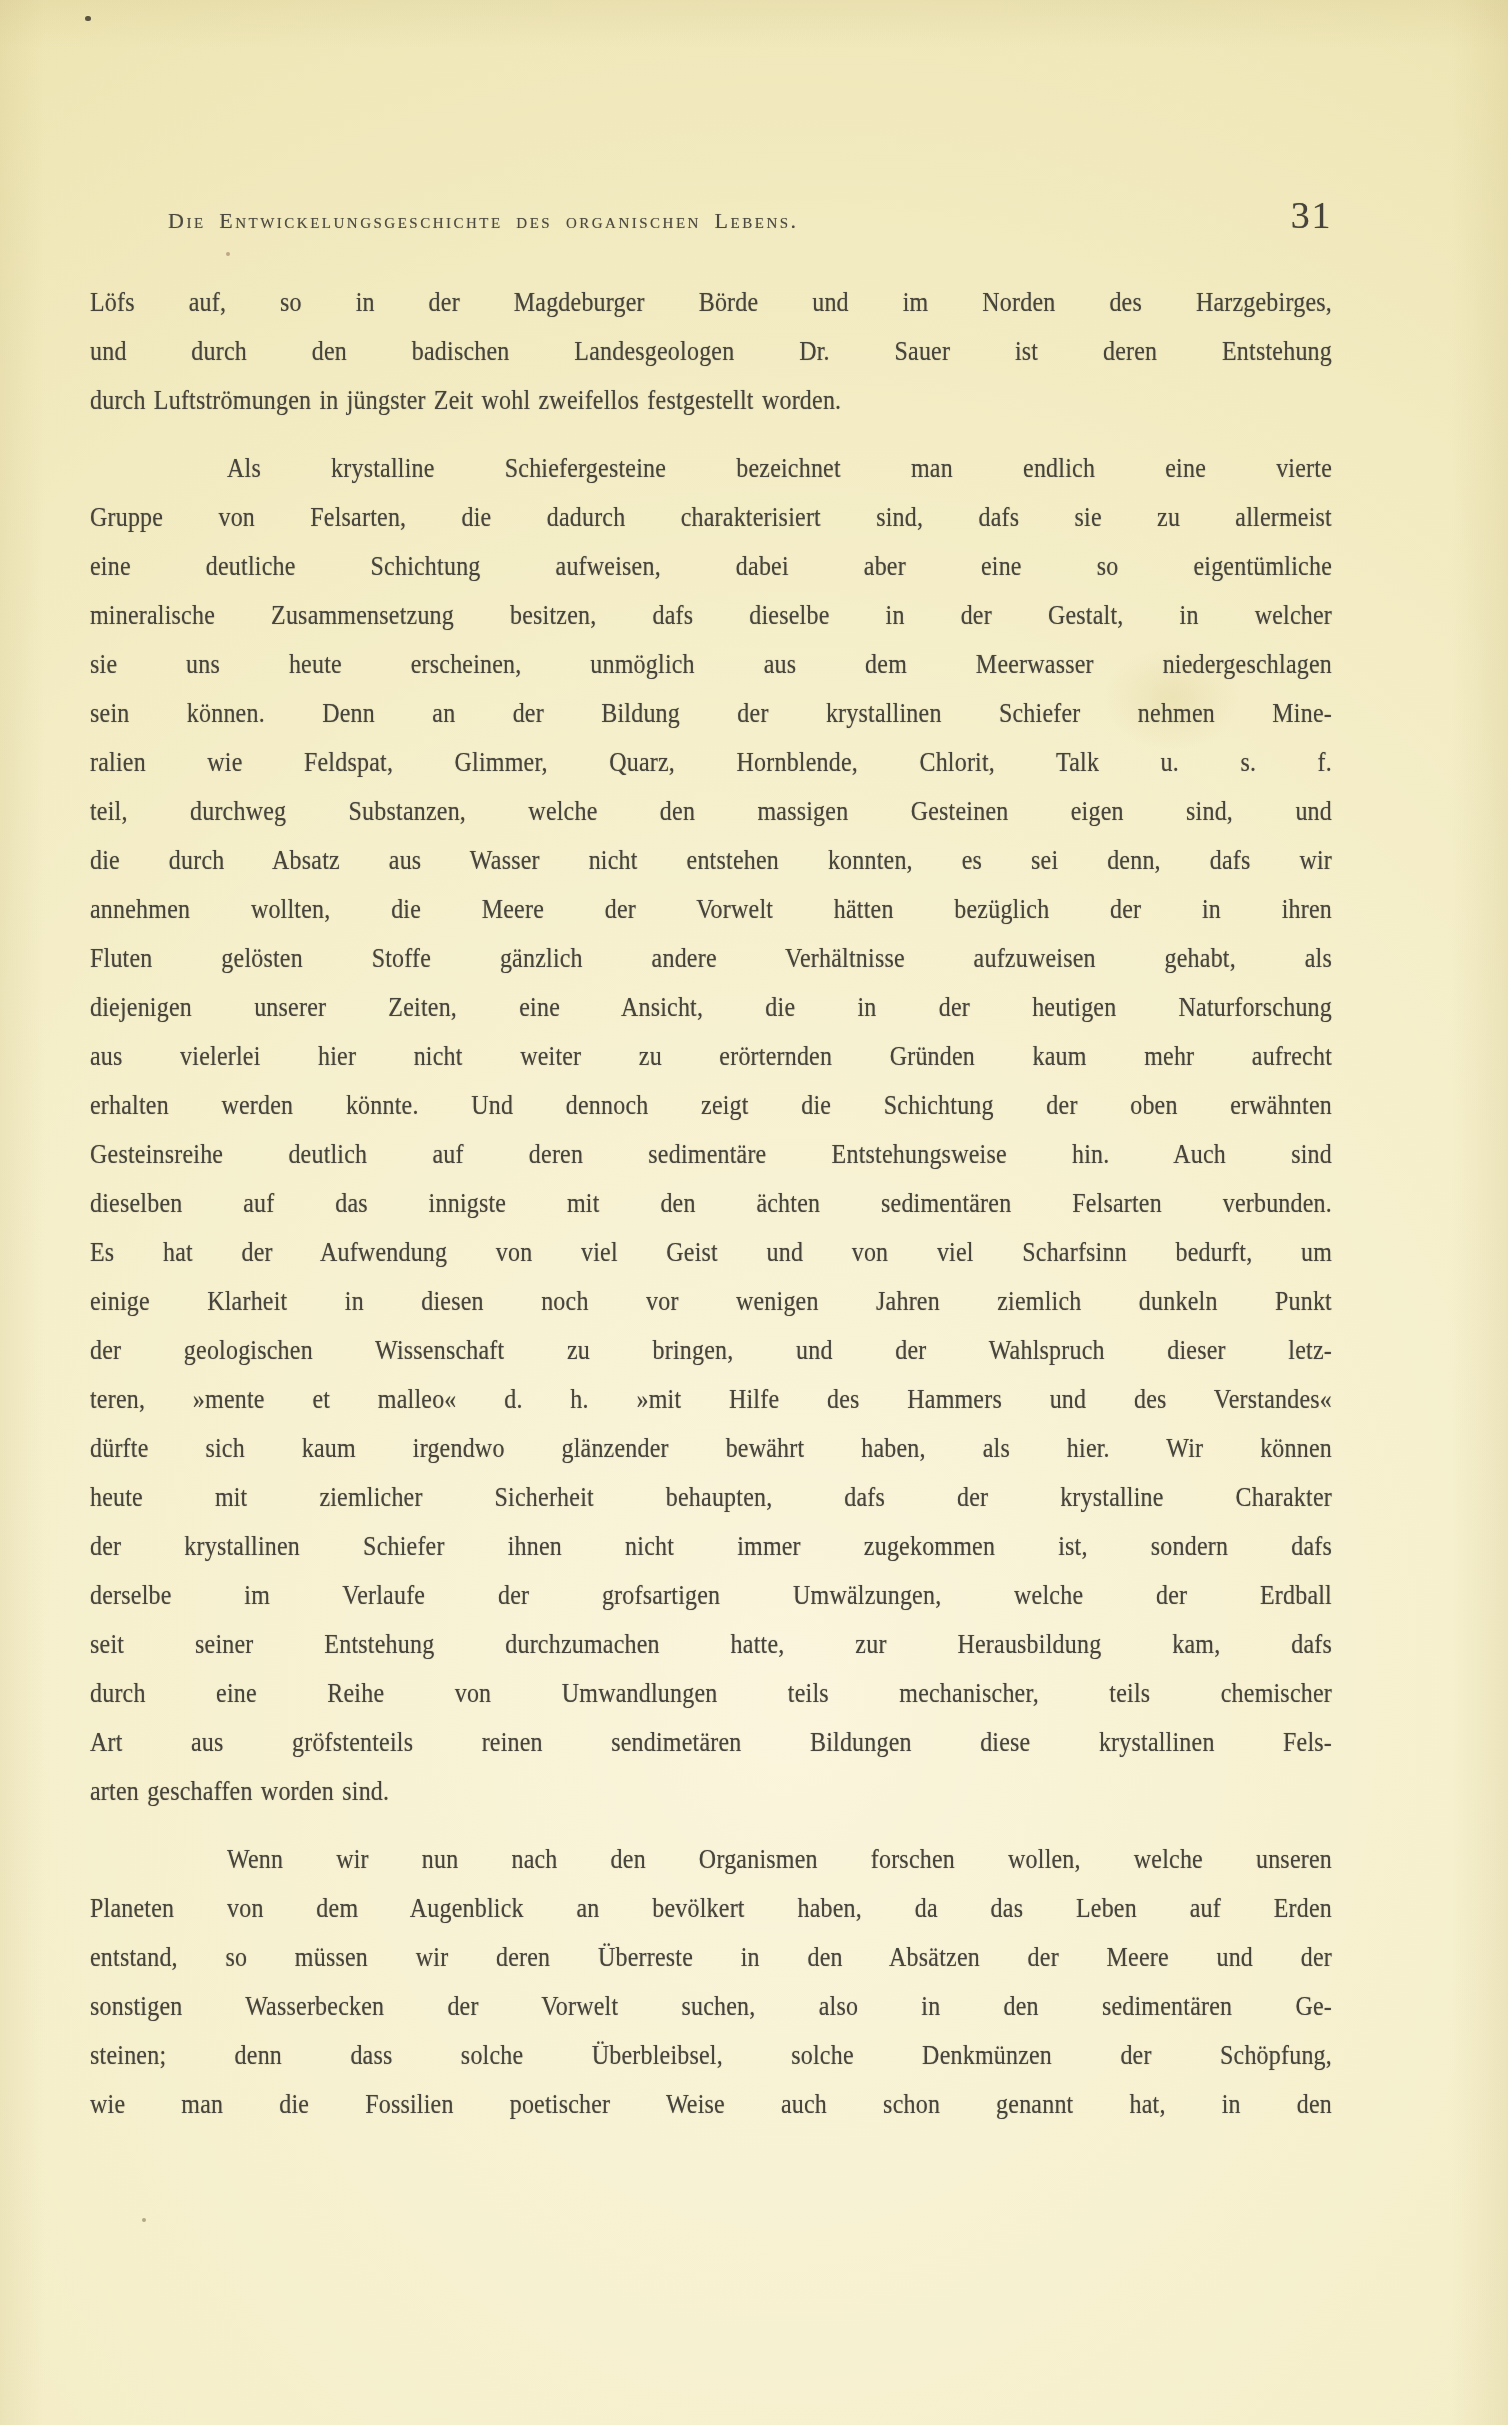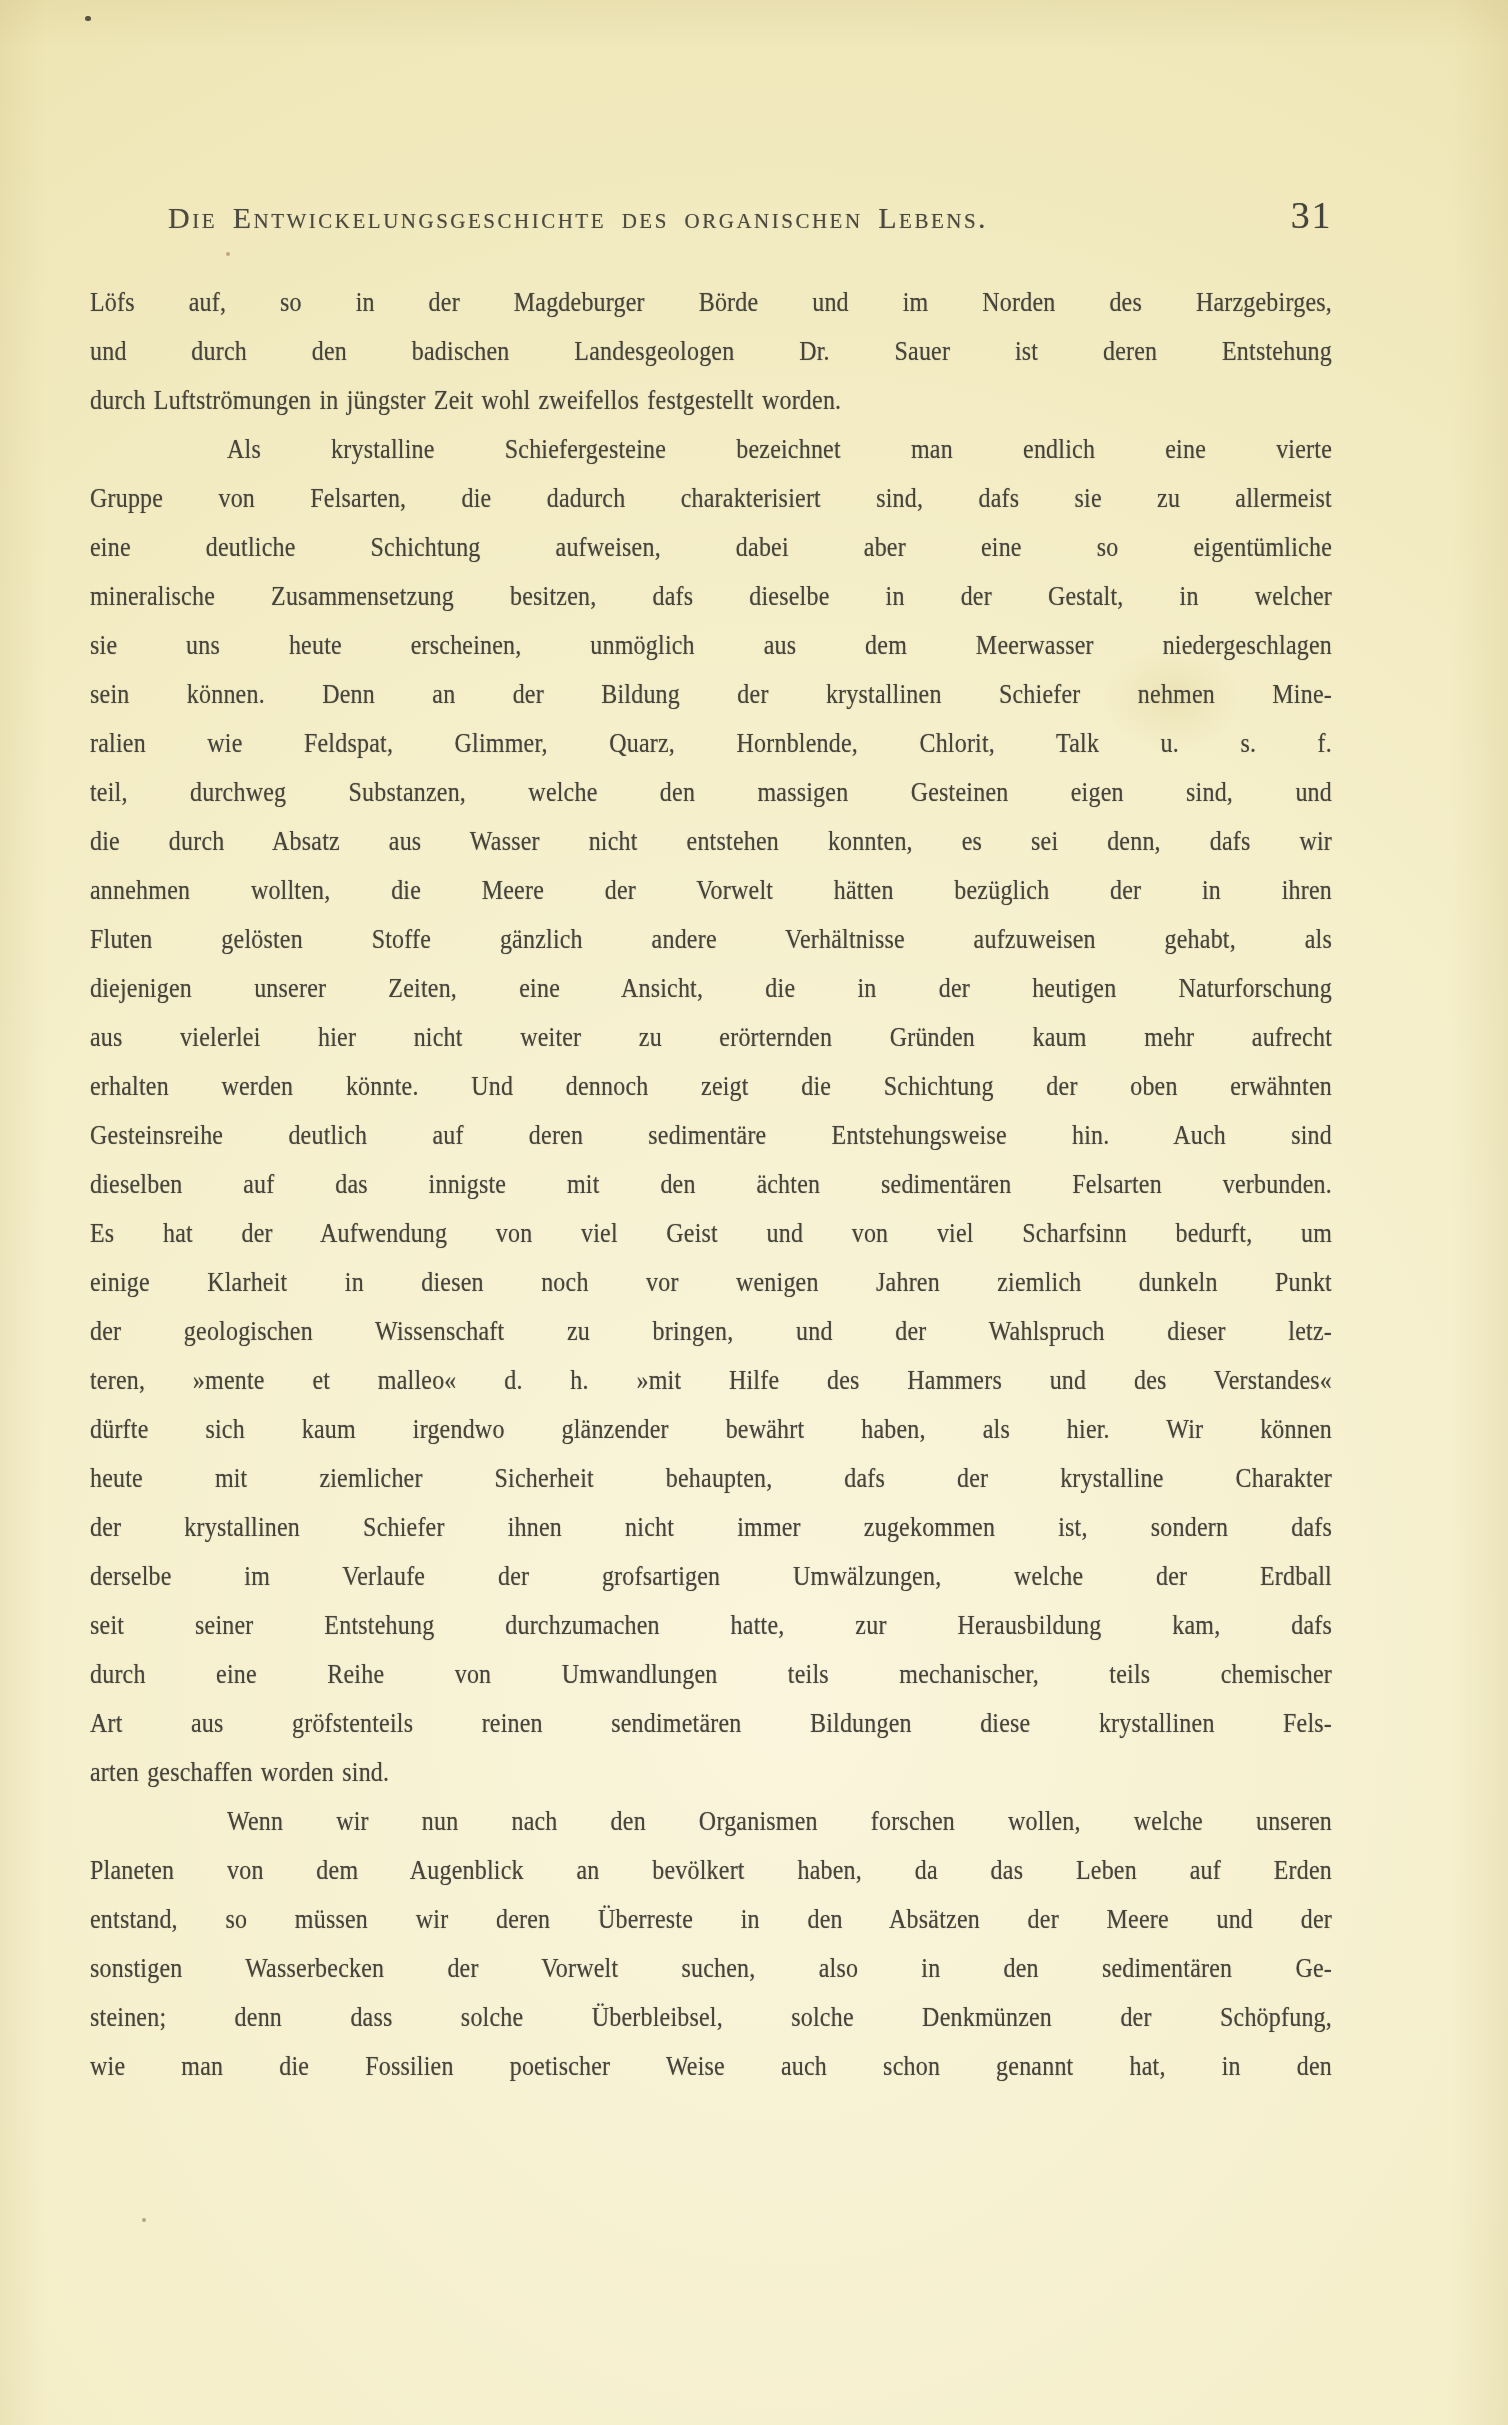--- a/index.html
+++ b/index.html
@@ -15,21 +15,21 @@
       linear-gradient(90deg, rgba(200,184,124,0.20) 0px, rgba(200,184,124,0) 45px),
       linear-gradient(270deg, rgba(200,184,124,0.22) 0px, rgba(200,184,124,0) 57px),
       radial-gradient(ellipse 115% 85% at 52% 70%, #faf5dc 0%, #f5efcb 48%, #f1e9bd 78%, #ece3ae 100%);
   }
   .header {
     position:absolute; left:90px; top:193px; width:1242px;
     display:flex; align-items:baseline;
   }
   .title {
     margin-left:78px;
-    font-size:30px;
+    font-size:22px;
     font-variant:small-caps;
     letter-spacing:2.5px;
     word-spacing:5.7px;
     white-space:nowrap;
     color:#4c4a40;
     text-shadow:0 0 0.8px rgba(70,68,58,0.45);
   }
   .pagenum {
     margin-left:auto;
     font-size:38px;
@@ -38,21 +38,21 @@
     text-shadow:0 0 0.8px rgba(70,68,58,0.45);
   }
   .body {
     position:absolute; left:90px; top:278px; width:1242px;
     font-size:24px;
     line-height:49px;
     color:#46443b;
     text-shadow:0 0 1px rgba(70,68,58,0.5);
   }
   .para { margin:0; }
-  .para + .para { }
+  .para + .para { margin-top:19px; }
   .line {
     text-align:justify;
     -moz-text-align-last:justify;
     text-align-last:justify;
     word-spacing:2px;
     letter-spacing:0.2px;
     transform:scaleY(1.1);
     transform-origin:50% 50%;
     white-space:normal;
   }

